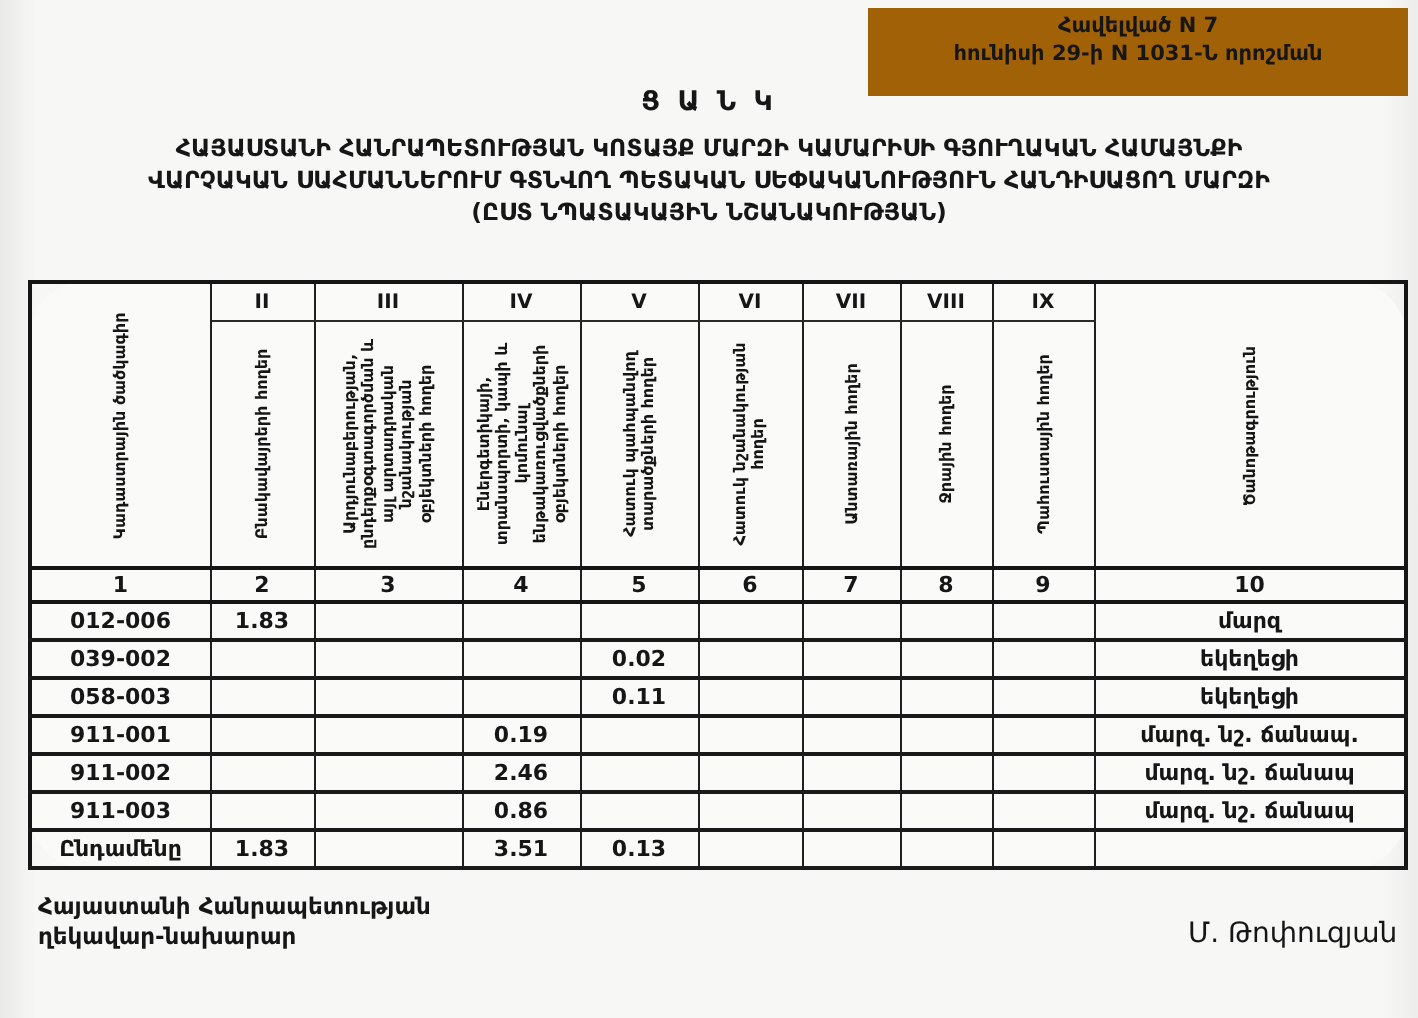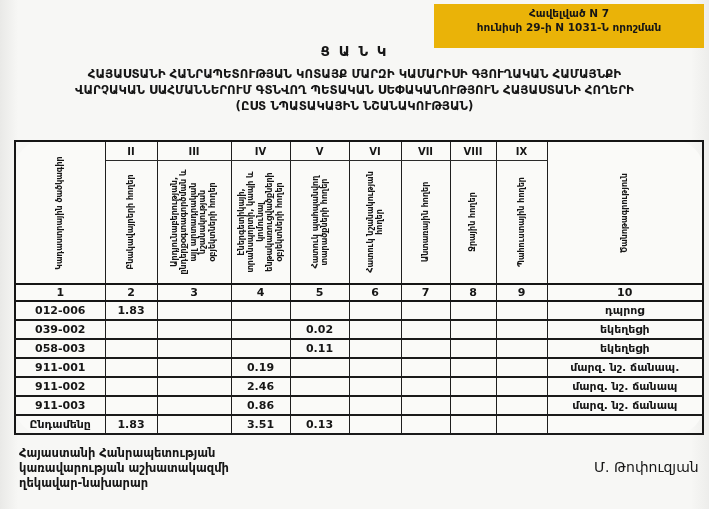--- a/index.html
+++ b/index.html
@@ -10,21 +10,21 @@
     color:#161616;
     overflow:hidden;
   }
   .page {
     position:absolute; inset:0;
     background:linear-gradient(90deg,#e9e9e7 0px,#f7f7f5 18px,#f7f7f5 691px,#ededeb 709px);
   }
   
   .corner-note {
     position:absolute; left:434px; top:4px; width:270px; height:44px;
-    background:#eab308;
+    background:#a16207;
     text-align:center; font-weight:bold; font-size:10.5px; line-height:13.5px;
     padding-top:3px; box-sizing:border-box;
   }
   
   .doc-title {
     position:absolute; left:0; top:43px; width:709px;
     text-align:center; font-weight:bold; font-size:13.5px; letter-spacing:2px;
   }
   .main-title {
     position:absolute; left:0; top:66px; width:709px;
@@ -79,21 +79,21 @@
 
 <div class="corner-note">
   <div>Հավելված N 7</div>
   <div>հունիսի 29-ի N 1031-Ն որոշման</div>
 </div>
 
 <div class="doc-title">Ց Ա Ն Կ</div>
 
 <div class="main-title">
   <div>ՀԱՅԱՍՏԱՆԻ ՀԱՆՐԱՊԵՏՈՒԹՅԱՆ ԿՈՏԱՅՔ ՄԱՐԶԻ ԿԱՄԱՐԻՍԻ ԳՅՈՒՂԱԿԱՆ ՀԱՄԱՅՆՔԻ</div>
-  <div>ՎԱՐՉԱԿԱՆ ՍԱՀՄԱՆՆԵՐՈՒՄ ԳՏՆՎՈՂ ՊԵՏԱԿԱՆ ՍԵՓԱԿԱՆՈՒԹՅՈՒՆ ՀԱՅԱՍՏԱՆԻ ՀՈՂԵՐԻ</div>
+  <div>ՎԱՐՉԱԿԱՆ ՍԱՀՄԱՆՆԵՐՈՒՄ ԳՏՆՎՈՂ ՊԵՏԱԿԱՆ ՍԵՓԱԿԱՆՈՒԹՅՈՒՆ ՀԱՆԴԻՍԱՑՈՂ ՄԱՐԶԻ</div>
   <div>(ԸՍՏ ՆՊԱՏԱԿԱՅԻՆ ՆՇԱՆԱԿՈՒԹՅԱՆ)</div>
 </div>
 
 <table class="land">
   <colgroup>
     <col style="width:90px">
       <col style="width:52px">
       <col style="width:74px">
       <col style="width:59px">
       <col style="width:59px">
@@ -162,21 +162,21 @@
   <tr class="data-row">
     <td class="code-cell">012-006</td>
     <td>1.83</td>
     <td></td>
     <td class="thickL"></td>
     <td></td>
     <td class="thickL"></td>
     <td></td>
     <td></td>
     <td></td>
-    <td class="note-cell thickL">դպրոց</td>
+    <td class="note-cell thickL">մարզ</td>
   </tr>
   <tr class="data-row">
     <td class="code-cell">039-002</td>
     <td></td>
     <td></td>
     <td class="thickL"></td>
     <td>0.02</td>
     <td class="thickL"></td>
     <td></td>
     <td></td>
@@ -241,17 +241,16 @@
     <td></td>
     <td></td>
     <td></td>
     <td class="note-cell thickL"></td>
   </tr>
 </tbody>
   </table>
 
 <div class="footer-left">
   <div>Հայաստանի Հանրապետության</div>
-  <div>կառավարության աշխատակազմի</div>
   <div>ղեկավար-նախարար</div>
 </div>
 
 <div class="footer-sign">Մ. Թոփուզյան</div>
 
 </body></html>

